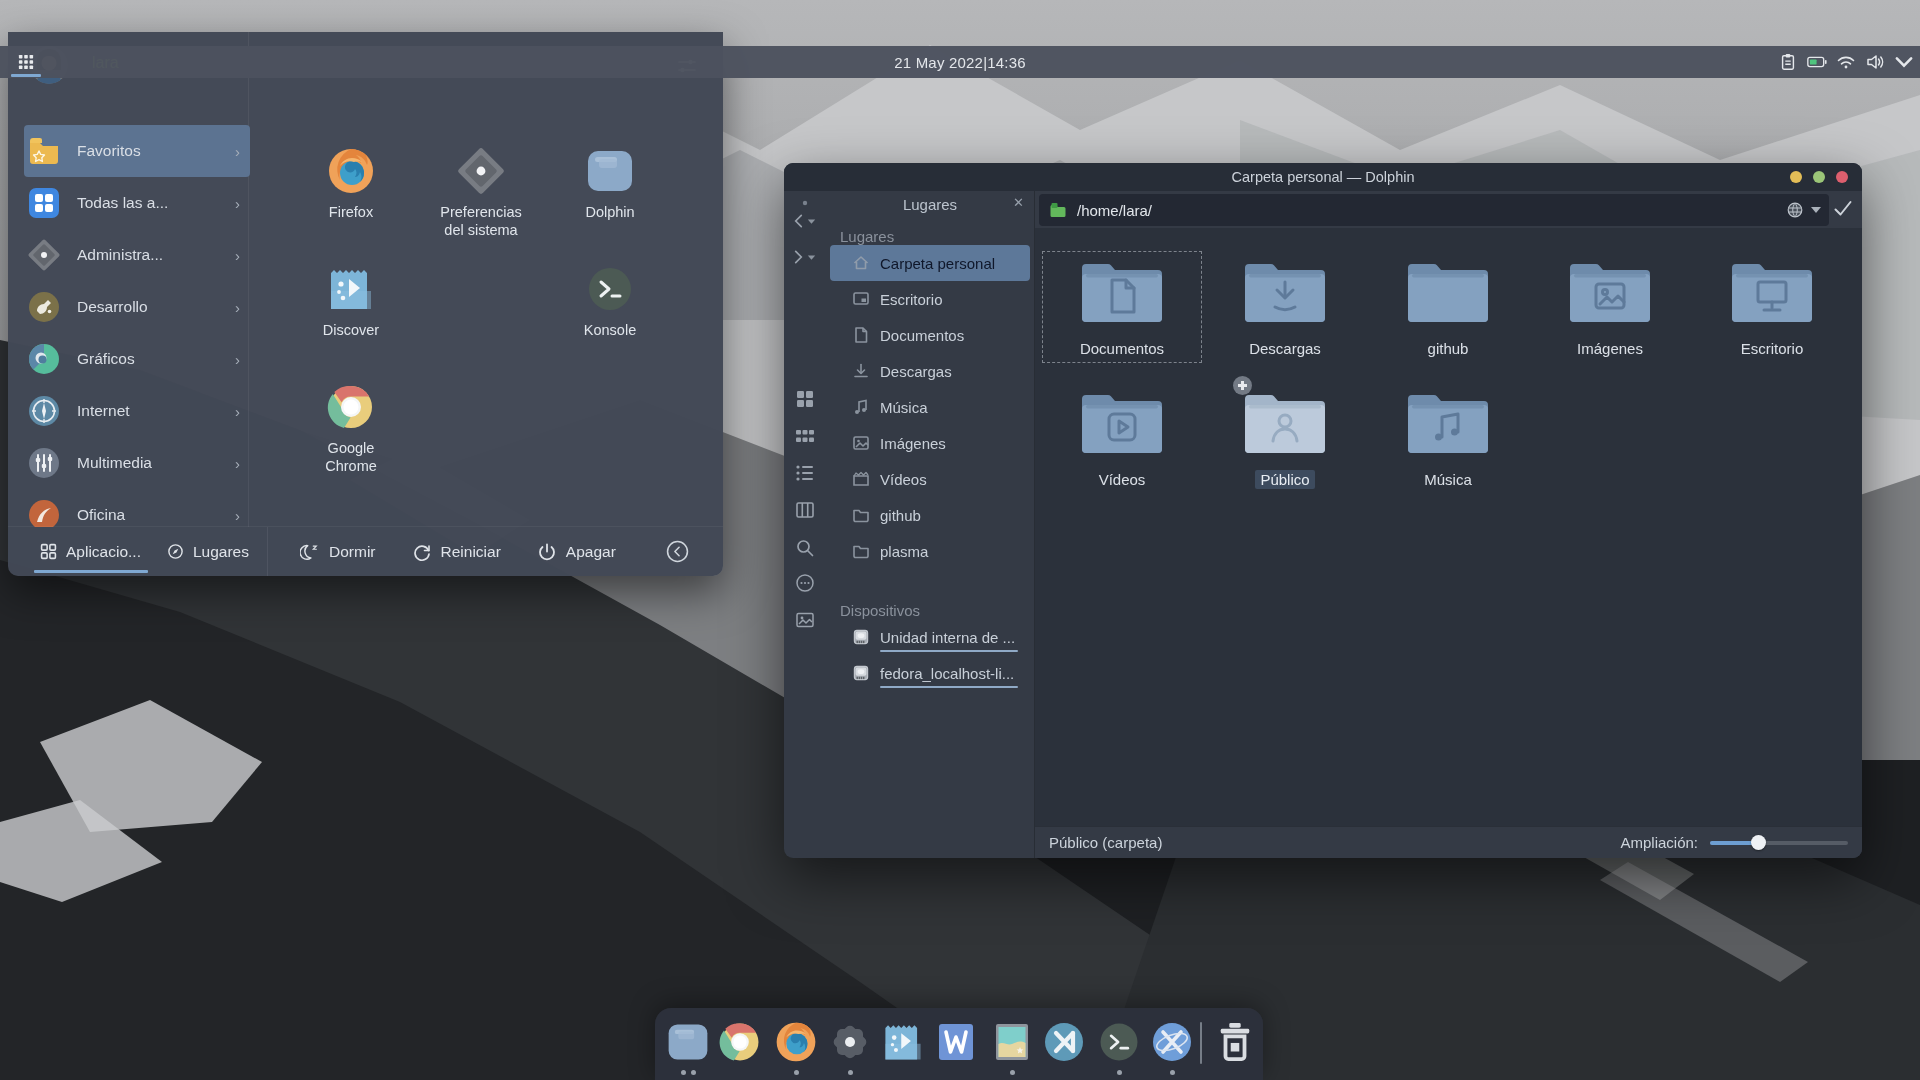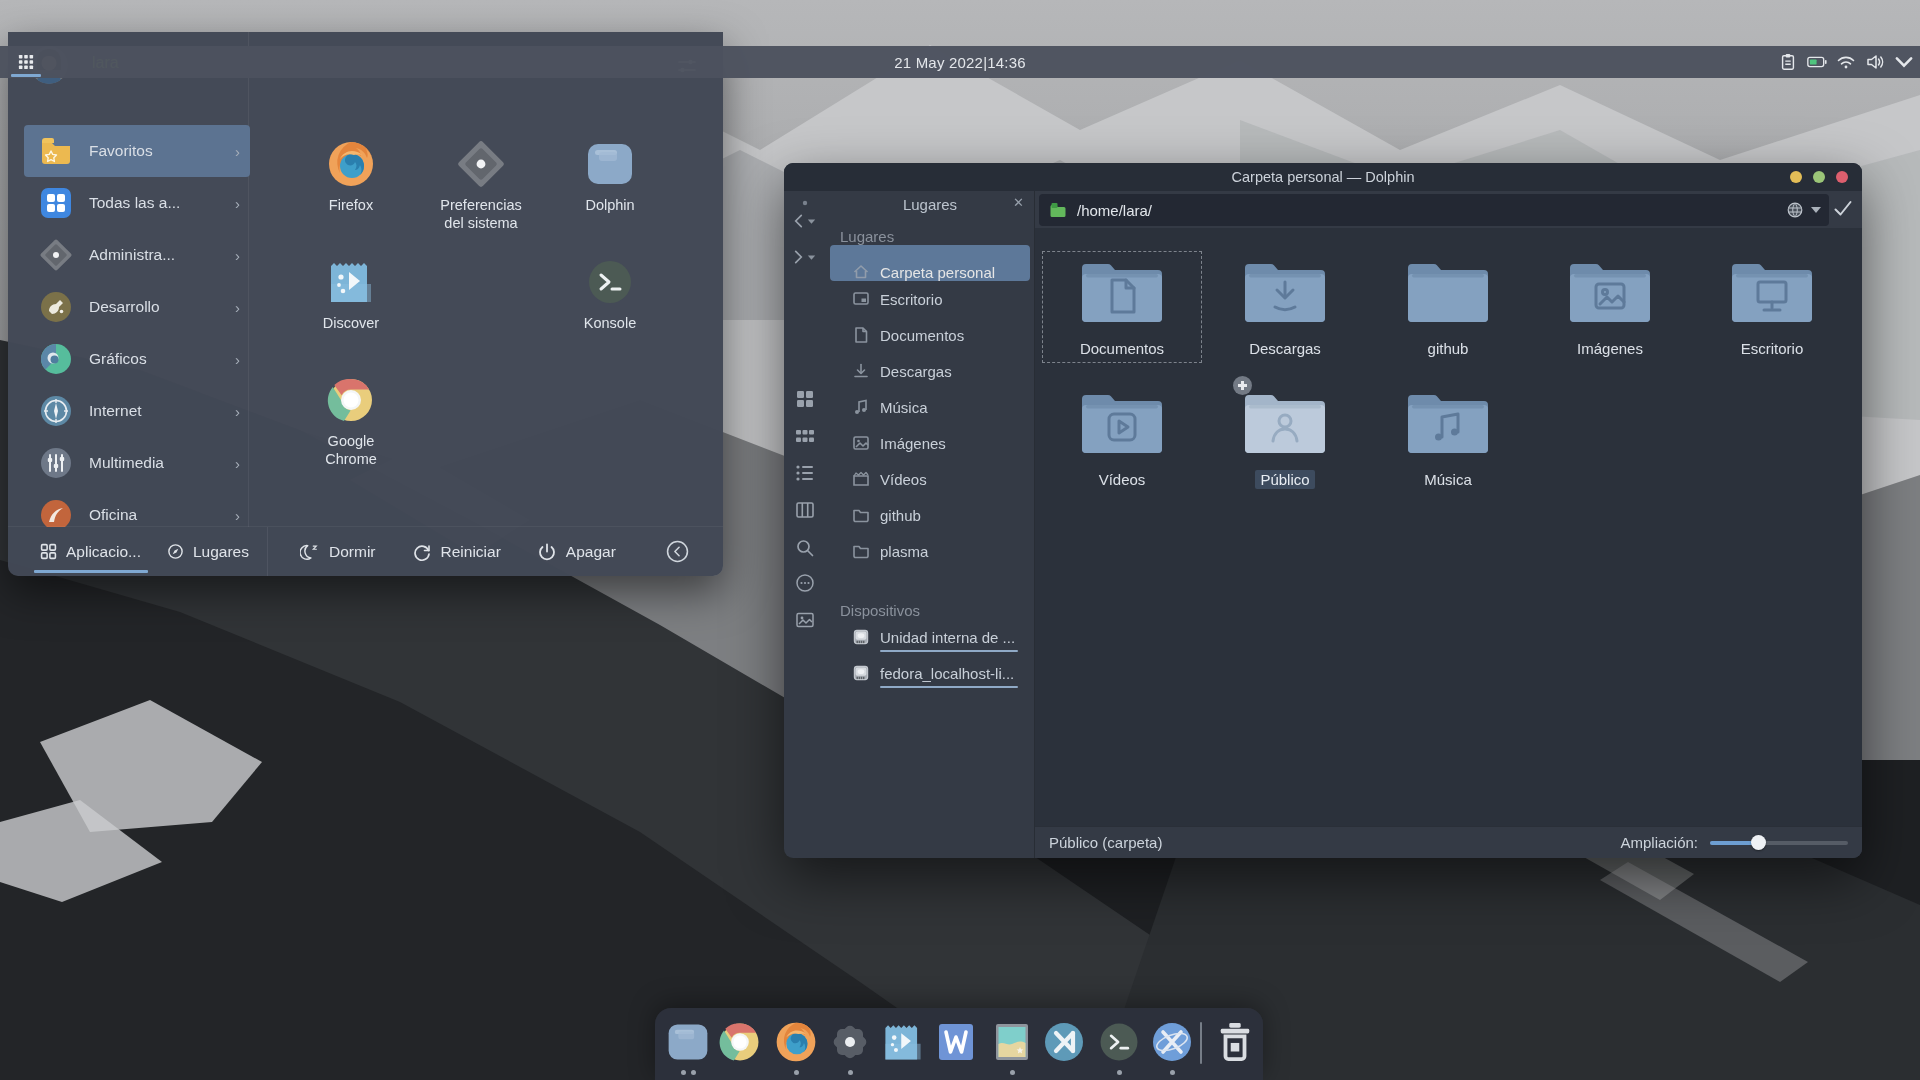--- a/index.html
+++ b/index.html
@@ -28,21 +28,21 @@
   #l-vsep{left:240px;top:0;width:1px;height:495px;background:rgba(255,255,255,.06);}
   #l-avatar{left:22px;top:14px;width:38px;height:38px;border-radius:50%;overflow:hidden;}
   #l-user{left:84px;top:22px;font-size:16px;color:#bef264;}
   #l-search{left:257px;top:16px;width:392px;height:34px;box-sizing:border-box;background:#2d3340;
     border:1.5px solid #7fa8d2;border-radius:6px;color:#dfe3e9;padding:0 12px;font-size:15px;
     font-family:"Liberation Sans",sans-serif;outline:none;}
   #l-search::placeholder{color:#8b93a0;}
   #l-config{left:668px;top:23px;width:22px;height:22px;}
 
   #cat-list{left:16px;top:93px;width:226px;height:402px;overflow:hidden;}
-  .cat-row{position:relative;height:52px;display:flex;align-items:center;padding:0 10px 0 15px;border-radius:4px;}
+  .cat-row{position:relative;height:52px;display:flex;align-items:center;padding:0 10px 0 3px;border-radius:4px;}
   .cat-row.sel{background:#5c7391;}
   .cat-row .ic{width:34px;height:34px;flex:0 0 34px;}
   .cat-label{margin-left:16px;font-size:15.5px;color:#dadfe6;white-space:nowrap;}
   .cat-chev{margin-left:auto;color:#a6aeb9;font-size:15px;}
 
   .app-cell{position:absolute;width:118px;height:114px;border-radius:6px;display:flex;
     flex-direction:column;align-items:center;padding-top:9px;box-sizing:border-box;}
   .app-cell.sel{background:#5b7190;}
   .app-cell .ic{width:50px;height:50px;}
   .app-label{margin-top:7px;font-size:14.5px;line-height:1.25;color:#e0e5eb;text-align:center;white-space:pre-line;}
@@ -68,21 +68,21 @@
   .wbtn{width:12px;height:12px;border-radius:50%;}
   #d-strip{left:0;top:28px;width:42px;bottom:0;}
   .tb{position:absolute;left:8px;width:26px;height:20px;}
   #d-places{left:42px;top:28px;width:209px;bottom:0;border-right:1px solid rgba(0,0,0,.22);box-sizing:border-box;}
   #d-ph{position:relative;height:26px;display:flex;align-items:center;justify-content:center;
     color:#bcc4ce;font-size:15px;}
   #d-pclose{position:absolute;right:10px;top:4px;color:#97a0ab;font-size:13px;cursor:default;}
   .pl-section{height:28px;display:flex;align-items:flex-end;padding-left:14px;color:#8a919c;font-size:15px;box-sizing:border-box;}
   .pl-row{position:relative;height:36px;margin:0 4px;border-radius:4px;display:flex;align-items:center;
     padding-left:22px;color:#c9d0d9;font-size:15px;box-sizing:border-box;white-space:nowrap;overflow:hidden;}
-  .pl-row.sel{background:#5d7899;color:#e5e5e5;align-items:flex-end;}
+  .pl-row.sel{background:#5d7899;color:#0f172a;}
   .pl-row .ic{width:18px;height:18px;margin-right:10px;flex:0 0 18px;opacity:.85;}
   .pl-row.device .ic{opacity:1;}
   .pl-underline{position:absolute;left:50px;right:12px;bottom:3px;height:2px;background:#8fa9c6;border-radius:1px;}
   .pl-devgap{height:22px;}
 
   #d-locrow{left:251px;top:28px;right:0;height:37px;}
   #d-locbar{position:absolute;left:4px;top:3px;width:790px;height:31px;background:#232833;border-radius:4px;
     display:flex;align-items:center;padding:16px 10px;box-sizing:border-box;}
   #d-locbar .ic.fold{width:18px;height:18px;}
   #d-path{margin-left:10px;color:#e2e6eb;font-size:15px;}
@@ -329,21 +329,21 @@
           <span class="ic">
             <svg viewBox="0 0 34 34">
               <circle cx="17" cy="17" r="15" fill="#c2653c"></circle>
               <path d="M10 24c2-8 7-13 14-14-5 3-8 7-9 14z" fill="#f3e8df"></path>
             </svg>
           </span>
           <span class="cat-label">Oficina</span>
           <span class="cat-chev">›</span>
         </div>
       </div>
-    <div class="abs" id="app-grid" style="left:0;top:4px;width:714px;height:495px;">
+    <div class="abs" id="app-grid" style="left:0;top:11px;width:714px;height:495px;">
         <div class="app-cell" style="left:284px;top:94px">
           <span class="ic">
             <svg viewBox="0 0 50 50">
               <circle cx="25" cy="25" r="22" fill="#f0a259"></circle>
               <path d="M25 3a22 22 0 0 1 22 22c0-7-3-12-7-15 2 4 2 7 1 9-2-6-6-9-11-10 3 2 5 5 5 8-4-4-9-5-14-3 4 0 7 2 9 5-6-2-12 0-15 5-2 3-2 7-1 10A22 22 0 0 1 25 3z" fill="#e4853c"></path>
               <circle cx="26" cy="27" r="12" fill="#3e9fca"></circle>
               <path d="M26 15a12 12 0 0 1 12 12 12 12 0 0 1-4 9c2-3 2-7 0-10-1 4-3 5-5 5 2-3 2-6 0-8-1 3-4 4-7 3-3-2-4-5-2-8 1-2 3-3 6-3z" fill="#2a7fae"></path>
               <path d="M14 20c2-5 7-8 12-8 4 0 7 1 10 4-3-1-6-1-8 0-5-2-11 0-14 4z" fill="#f5b66e"></path>
             </svg>
           </span>

